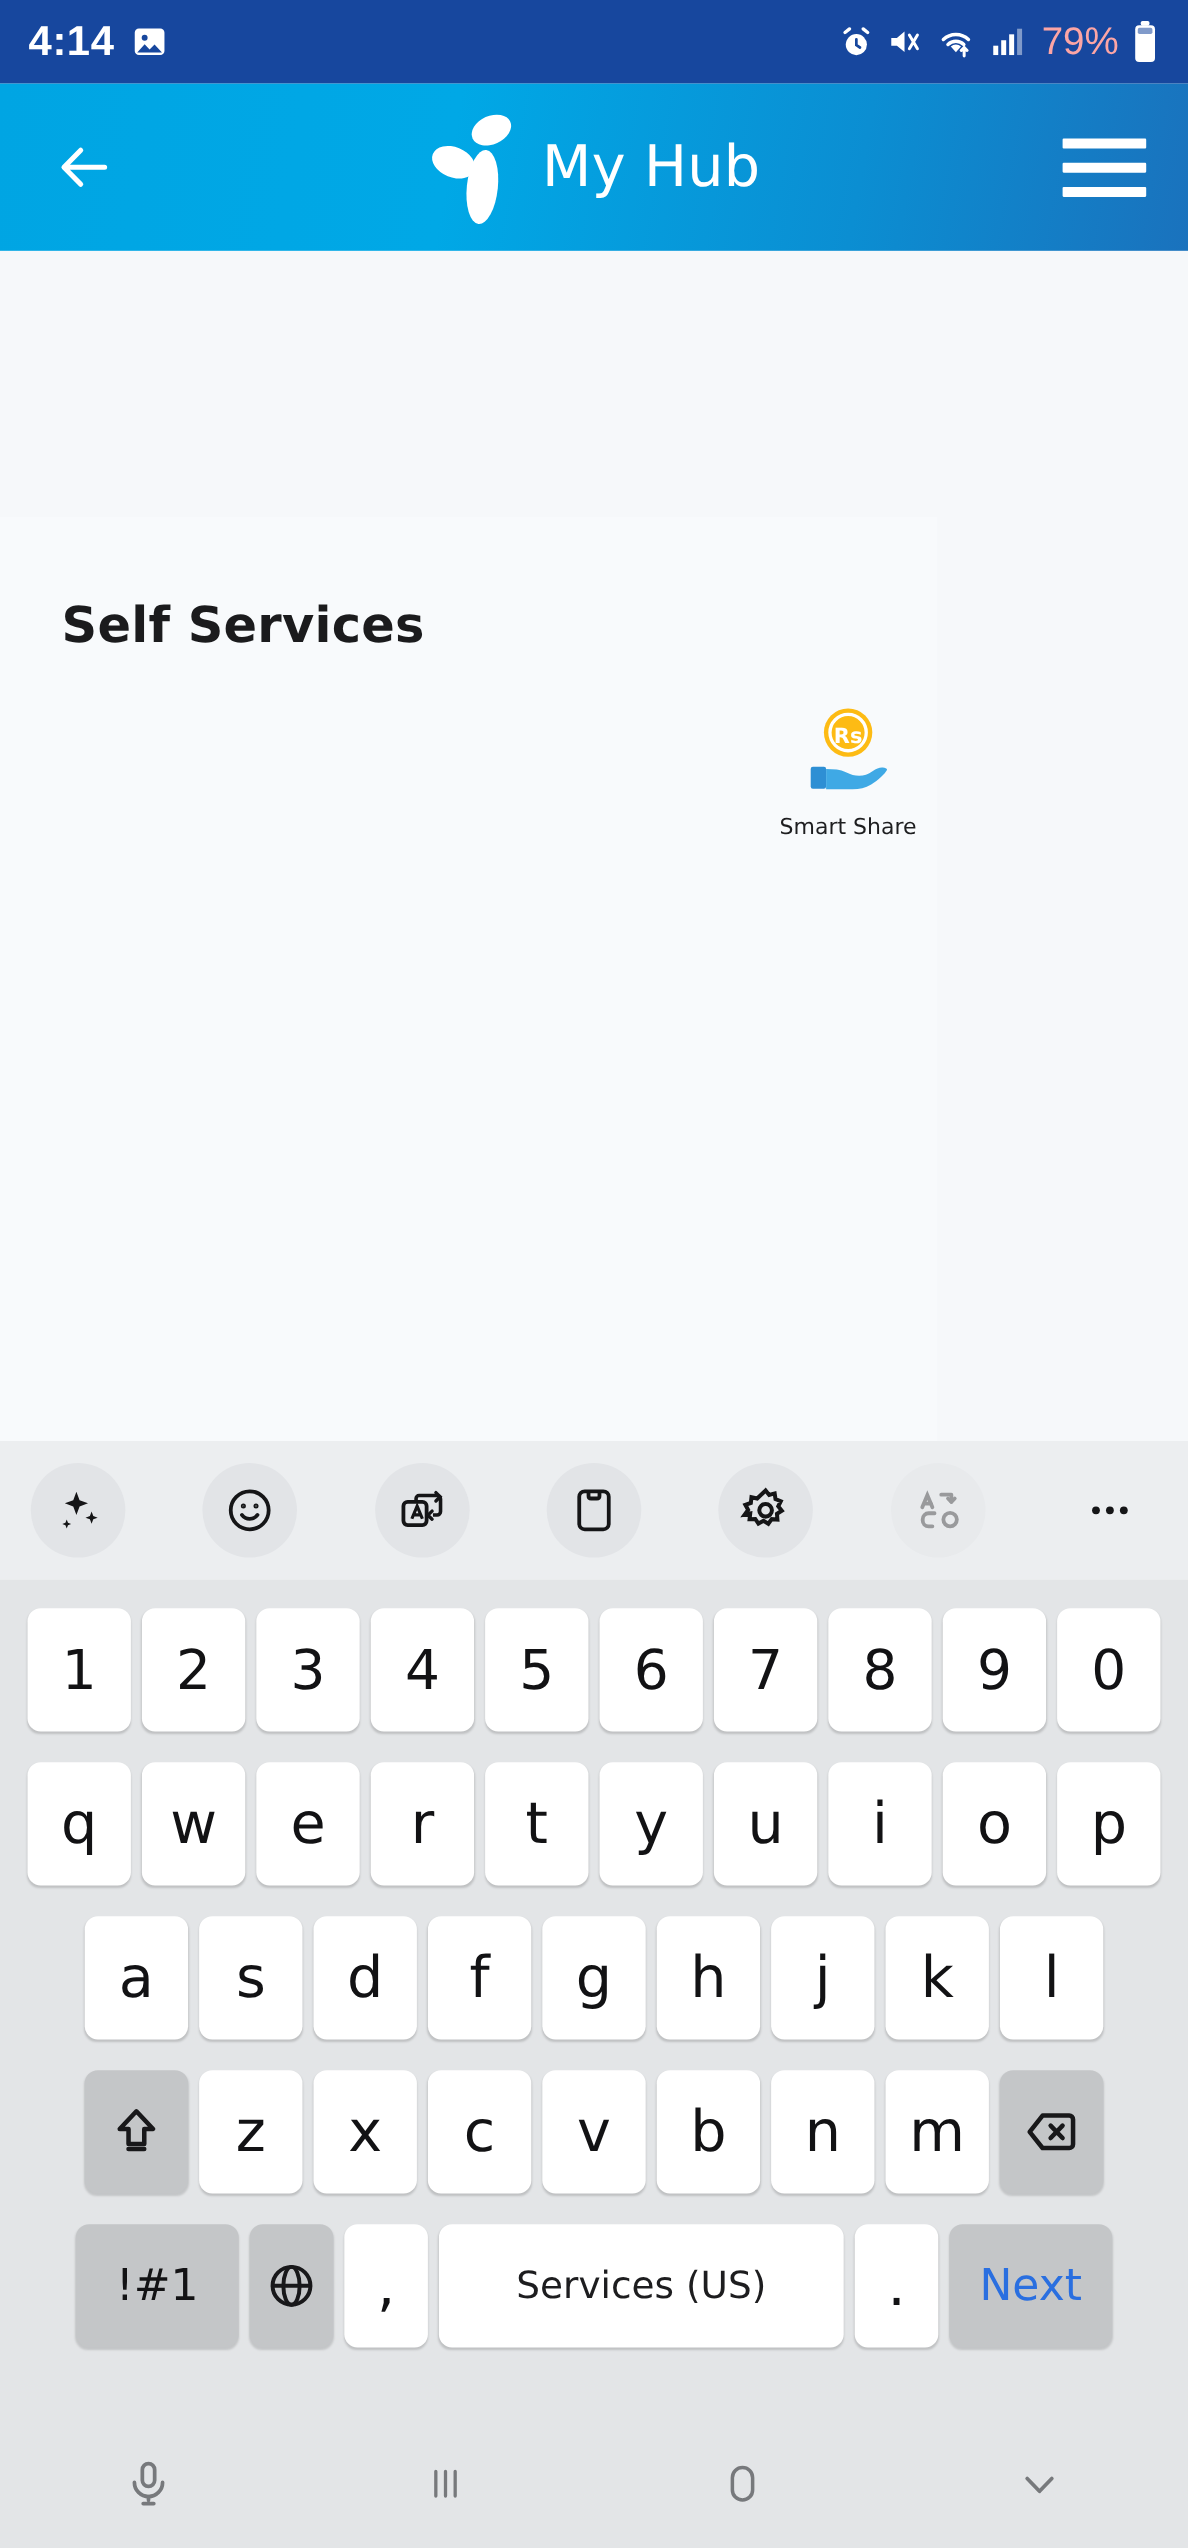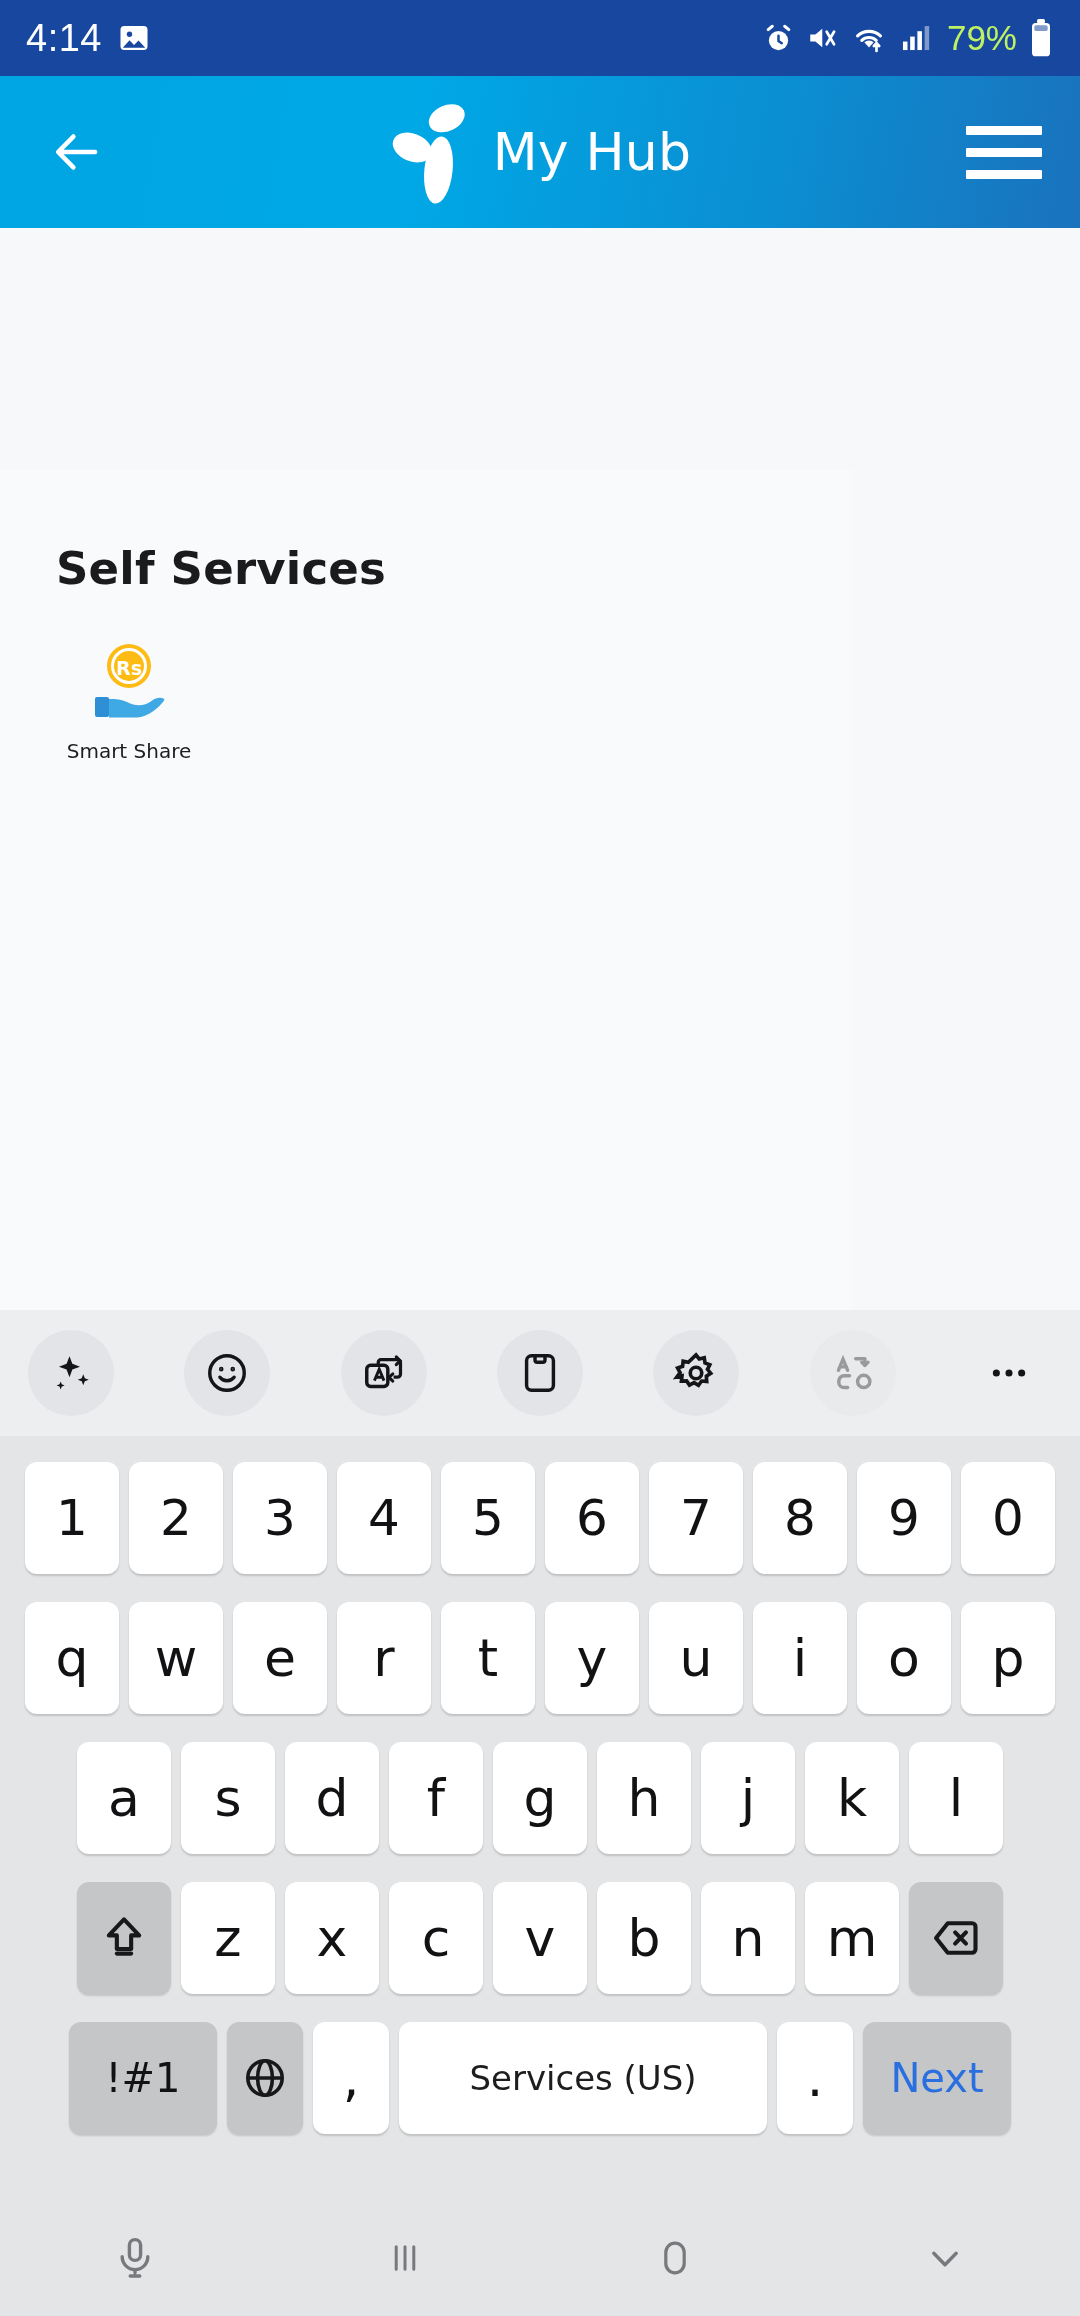--- a/index.html
+++ b/index.html
@@ -12,23 +12,23 @@
   .phone { position: relative; width: 1080px; height: 2316px; background: #f6f8fa; }
 
   
   .statusbar {
     position: absolute; top: 0; left: 0; width: 1080px; height: 76px;
     background: #17479e;
     display: flex; align-items: center; justify-content: space-between;
     padding: 0 26px;
   }
   .sb-left { display: flex; align-items: center; gap: 14px; }
-  .sb-time { color: #ffffff; font-size: 38px; font-weight: 400; letter-spacing: .5px; }
+  .sb-time { color: #ffffff; font-size: 38px; font-weight: 700; letter-spacing: .5px; }
   .sb-right { display: flex; align-items: center; gap: 11px; }
-  .sb-pct { color: #bef264; font-size: 35px; font-weight: 500; margin-left: 4px; }
+  .sb-pct { color: #fca5a5; font-size: 35px; font-weight: 500; margin-left: 4px; }
   .ico { display: inline-flex; align-items: center; justify-content: center; }
 
   
   .appbar {
     position: absolute; top: 76px; left: 0; width: 1080px; height: 152px;
     background: linear-gradient(100deg, #00a5e3 0%, #00a8e6 38%, #0b8ed2 72%, #1a72bd 100%);
     display: flex; align-items: center;
   }
   .back-btn { position: absolute; left: 40px; width: 74px; height: 74px;
               display: flex; align-items: center; justify-content: center; }
@@ -61,21 +61,21 @@
   }
   .search-btn {
     margin-left: 52px; width: 122px; height: 122px; border-radius: 12px; background: #0076ce;
     display: flex; align-items: center; justify-content: center;
   }
 
   
   .results { position: absolute; top: 470px; left: 0; width: 852px; height: 840px; background: #f8fafc; }
   .sec-title { margin: 72px 0 0 56px; font-size: 45px; font-weight: 700; color: #1b1b1d;
                font-family: "DejaVu Sans", sans-serif; letter-spacing: .2px; }
-  .tile-grid { display: flex; padding: 42px 0 0 48px; }
+  .tile-grid { display: flex; padding: 42px 0 0 48px; justify-content: flex-end; }
   .tile { width: 162px; display: flex; flex-direction: column; align-items: center; gap: 16px; }
   .tile-icon { width: 96px; height: 86px; position: relative; }
   .tile-label { font-size: 20px; color: #1e1e20; font-family: "DejaVu Sans", sans-serif;
                 white-space: nowrap; }
 
   
   .kb-toolbar {
     position: absolute; top: 1310px; left: 0; width: 1080px; height: 126px;
     background: #eceef0; display: flex; align-items: center; padding: 0 28px;
   }

